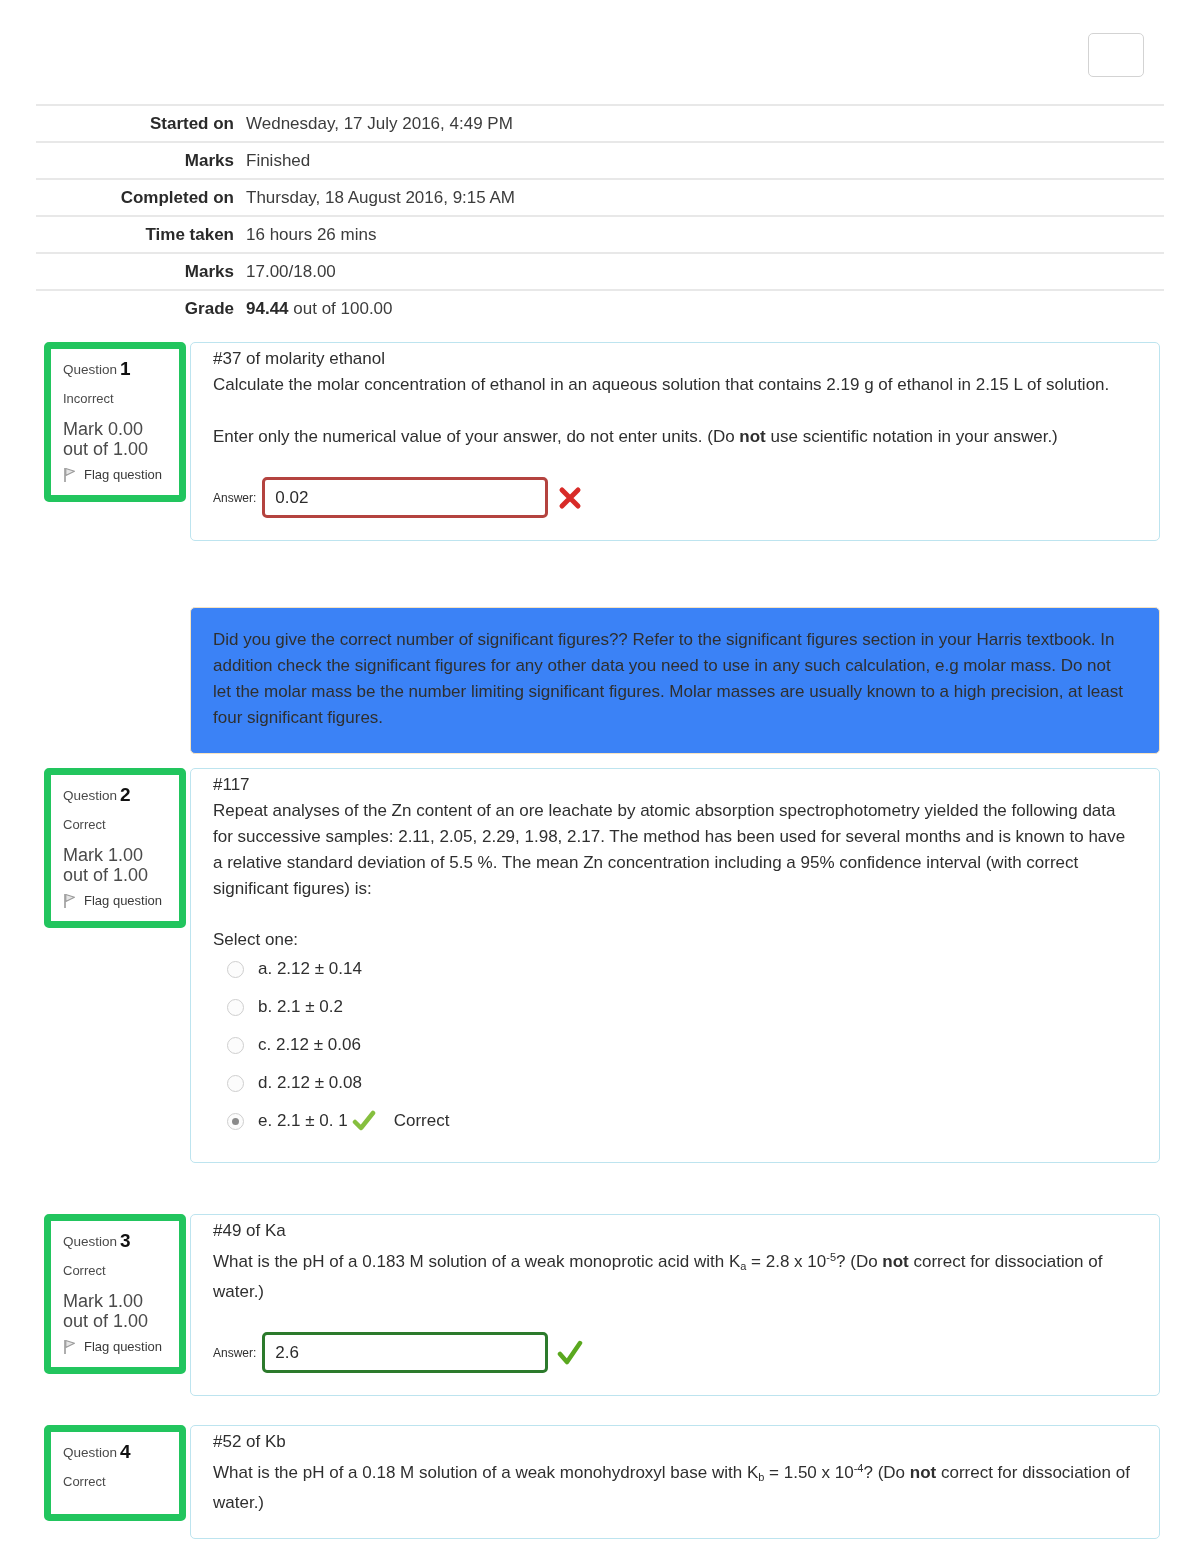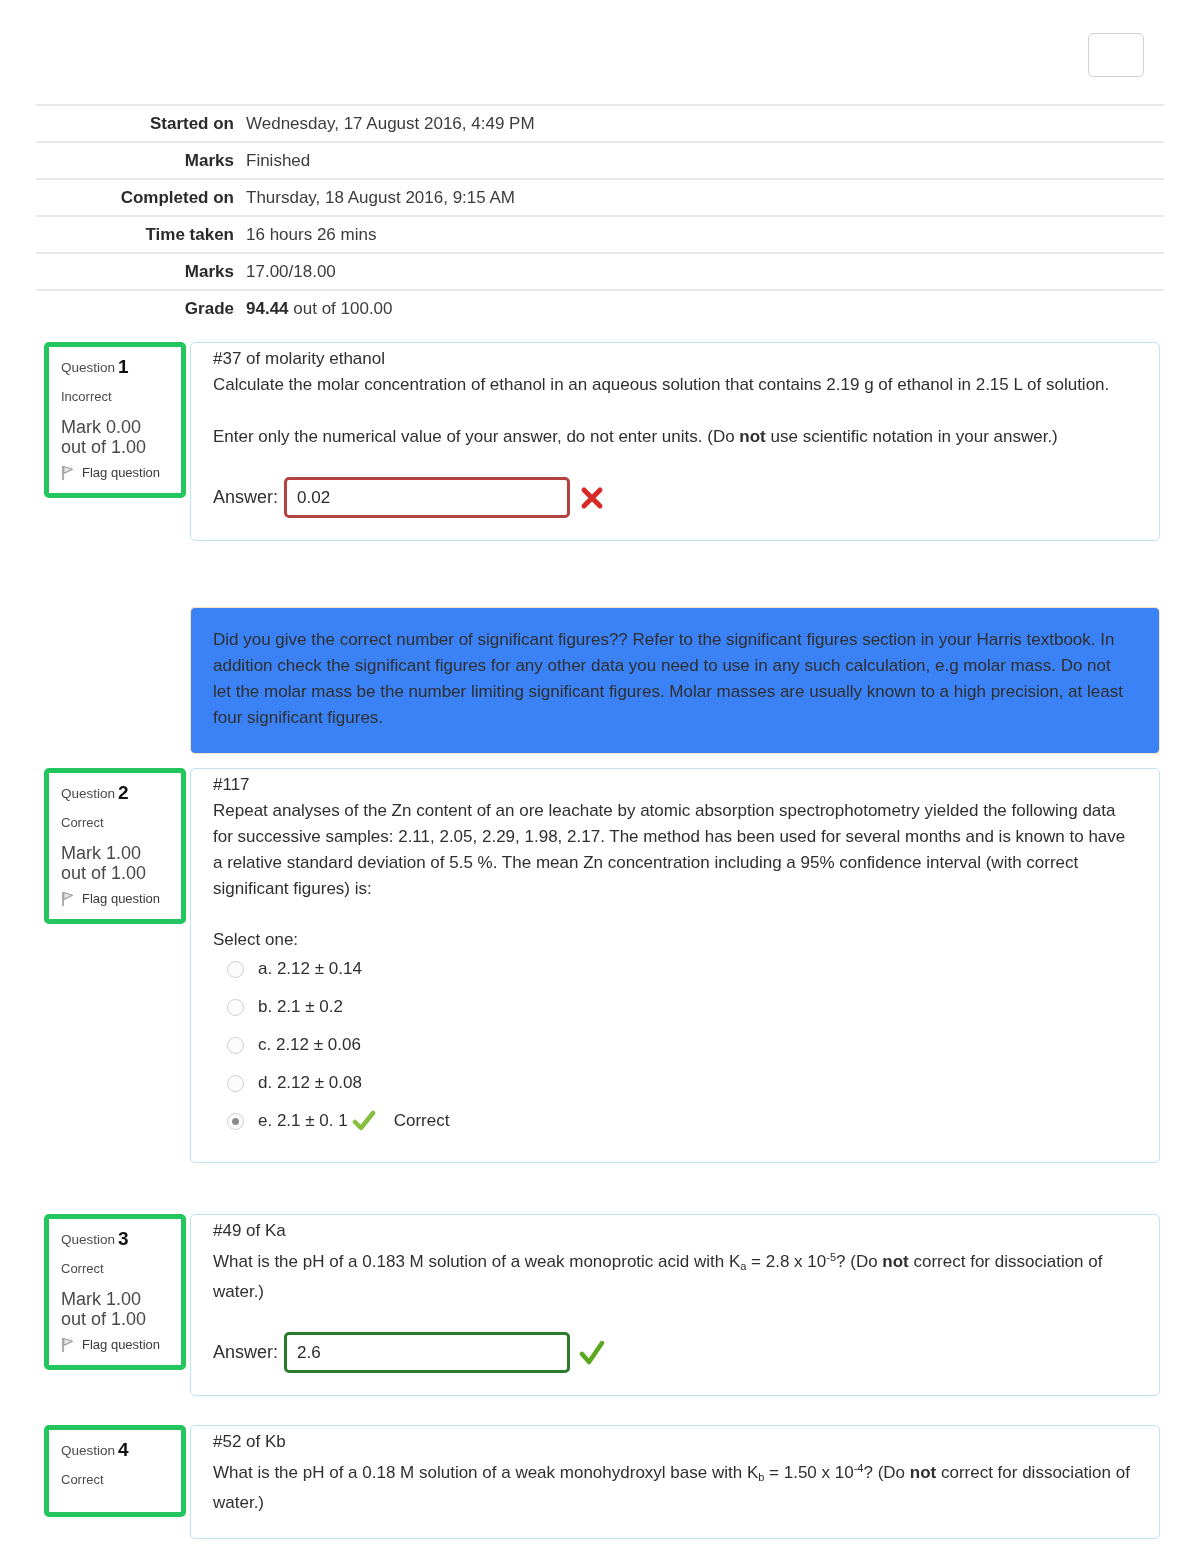--- a/index.html
+++ b/index.html
@@ -72,21 +72,21 @@
   .qblock {
     position: absolute;
     left: 0;
     width: 1200px;
   }
   .qinfo {
     position: absolute;
     left: 44px;
     top: 0;
     width: 142px;
-    border: 5px solid #22c55e;
+    border: 7px solid #22c55e;
     border-radius: 5px;
     background: #ffffff;
     padding: 11px 16px 12px 12px;
   }
   .qinfo .qnum {
     font-size: 13.5px;
     color: #4a4a4a;
     line-height: 18px;
     margin-bottom: 11px;
     white-space: nowrap;
@@ -141,21 +141,21 @@
   sub { font-size: 11px; vertical-align: -3px; }
   sup { font-size: 11px; vertical-align: 6px; }
 
   
   .answer-row {
     display: flex;
     align-items: center;
     margin-top: 27px;
   }
   .answer-label {
-    font-size: 18px;
+    font-size: 12px;
     color: #2f2f2f;
     margin-right: 6px;
   }
   .answer-input {
     width: 286px;
     height: 41px;
     border-radius: 5px;
     font-family: "Liberation Sans", sans-serif;
     font-size: 17px;
     color: #2b2b2b;
@@ -228,21 +228,21 @@
 <div class="page">
 
   <div class="topbar">
     <div class="top-box"></div>
   </div>
 
   <table class="summary">
     <tbody>
       <tr>
         <td class="lbl">Started on</td>
-        <td class="val">Wednesday, 17 August 2016, 4:49 PM</td>
+        <td class="val">Wednesday, 17 July 2016, 4:49 PM</td>
       </tr>
       <tr>
         <td class="lbl">Marks</td>
         <td class="val">Finished</td>
       </tr>
       <tr>
         <td class="lbl">Completed on</td>
         <td class="val">Thursday, 18 August 2016, 9:15 AM</td>
       </tr>
       <tr>

